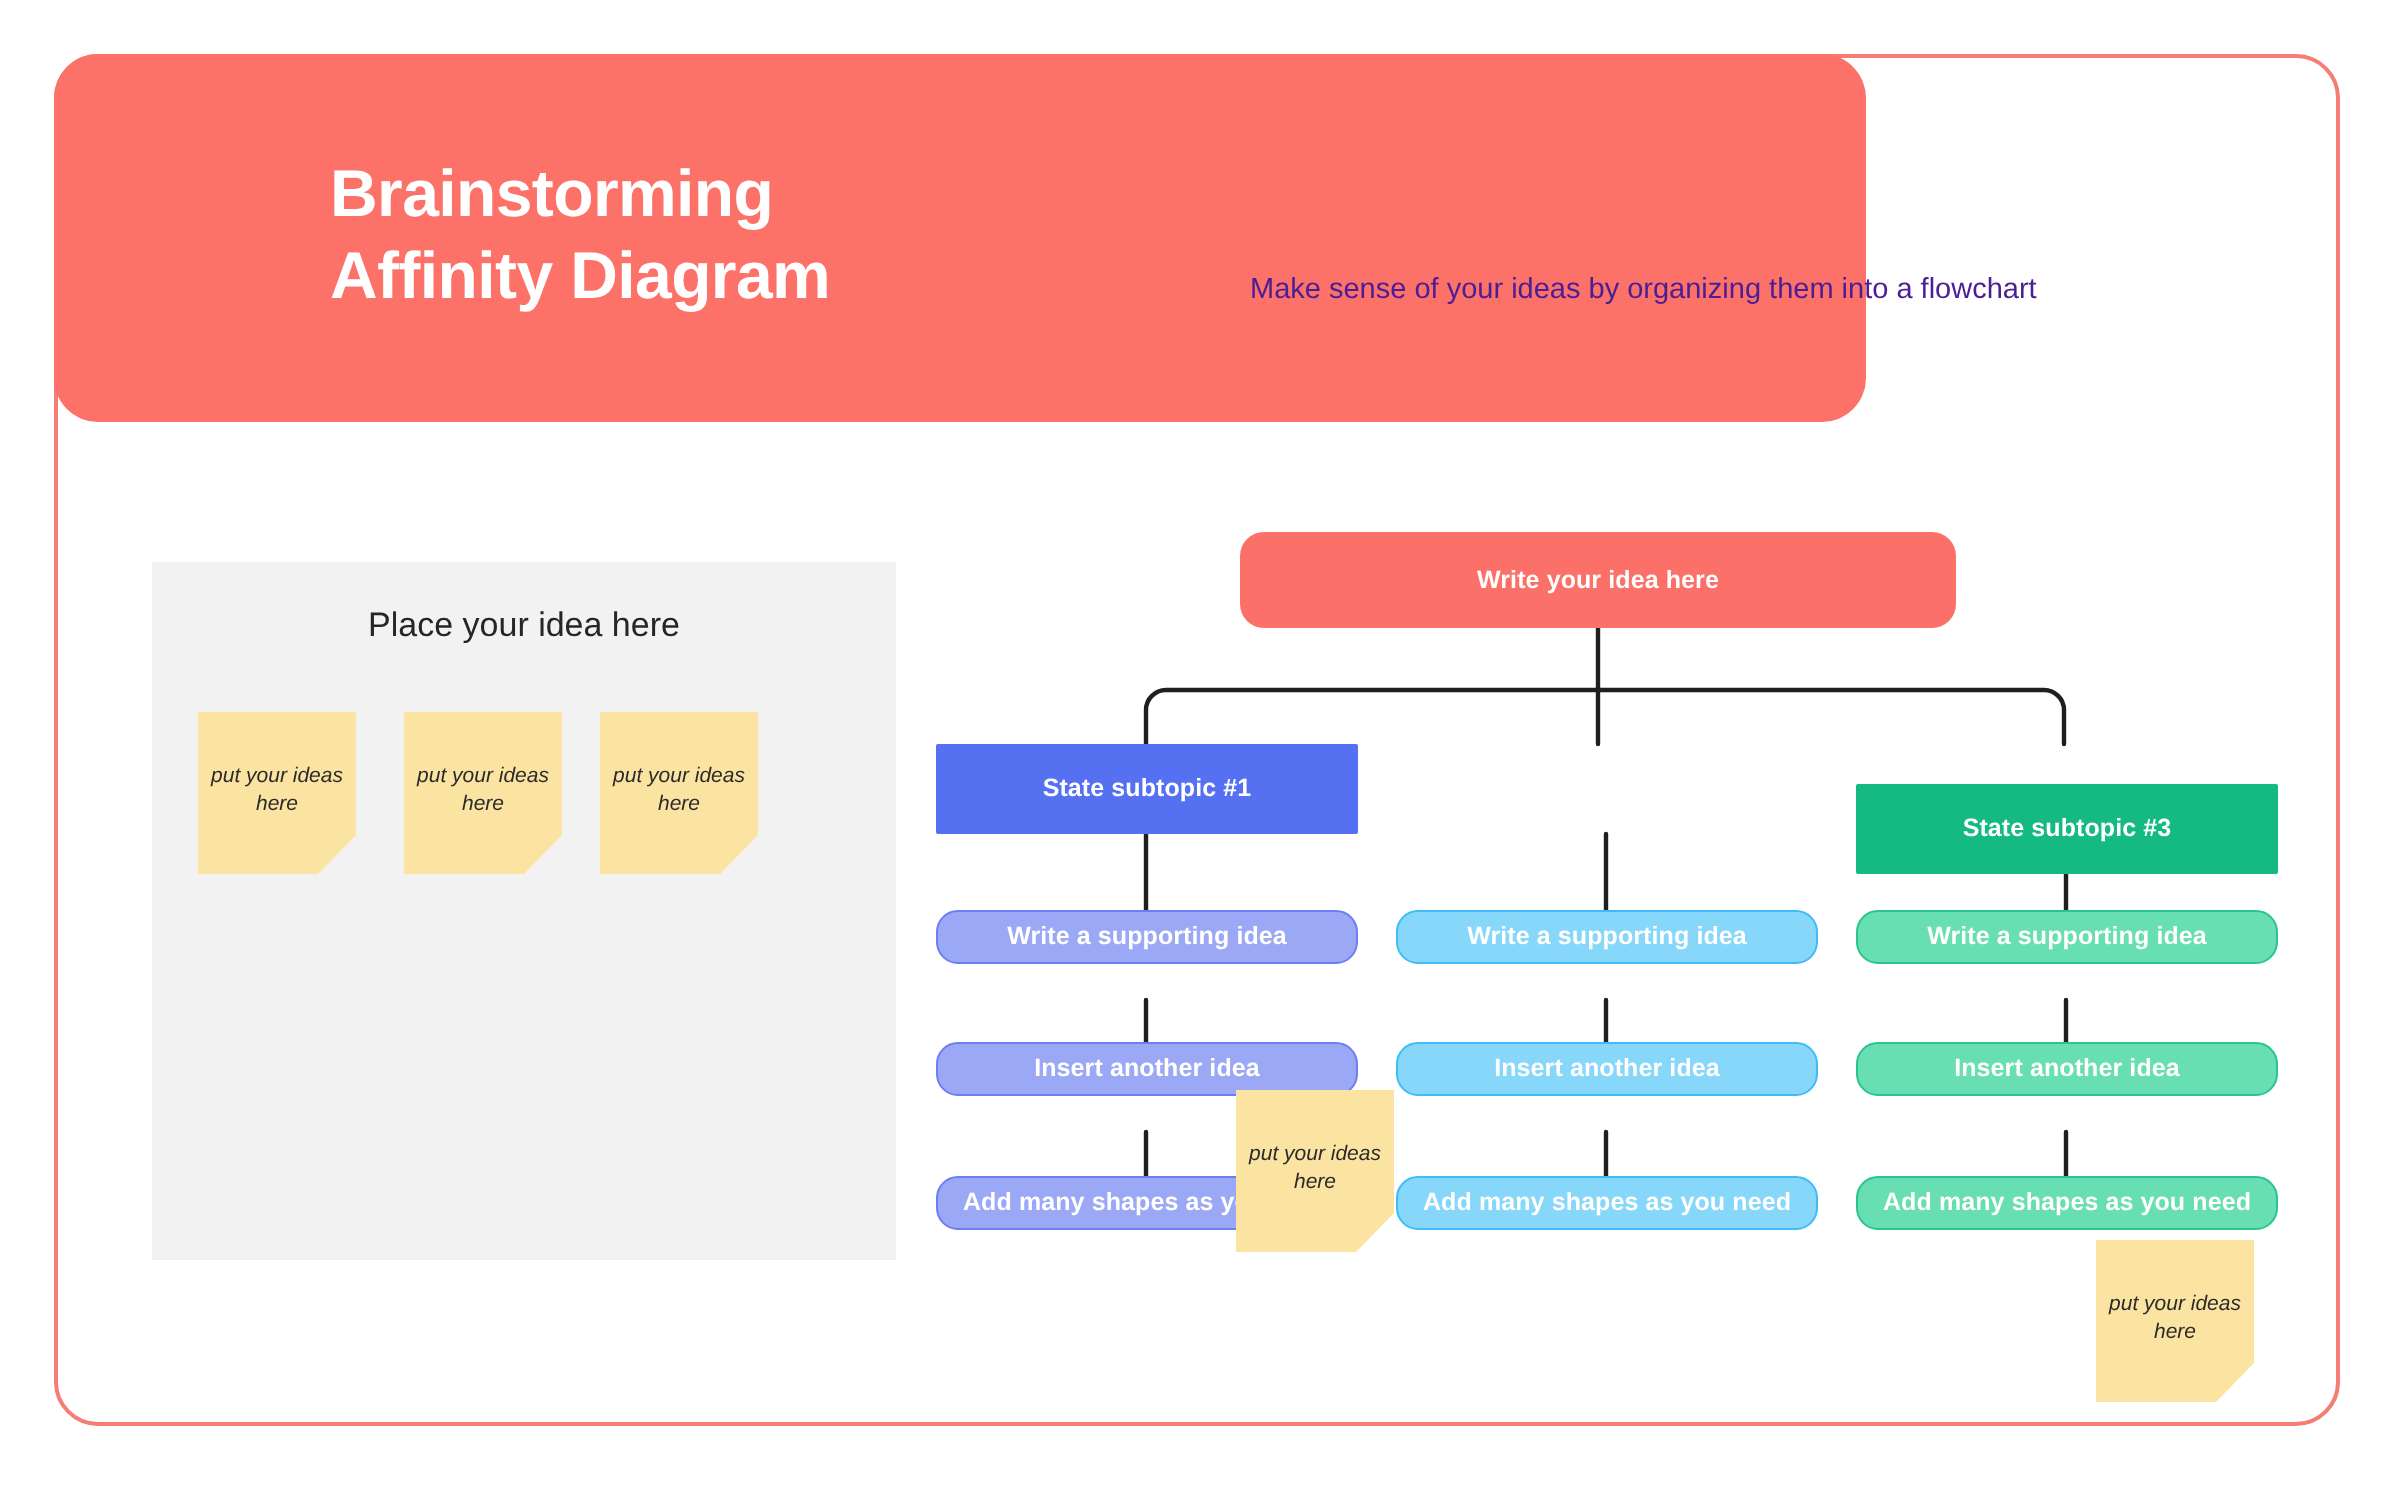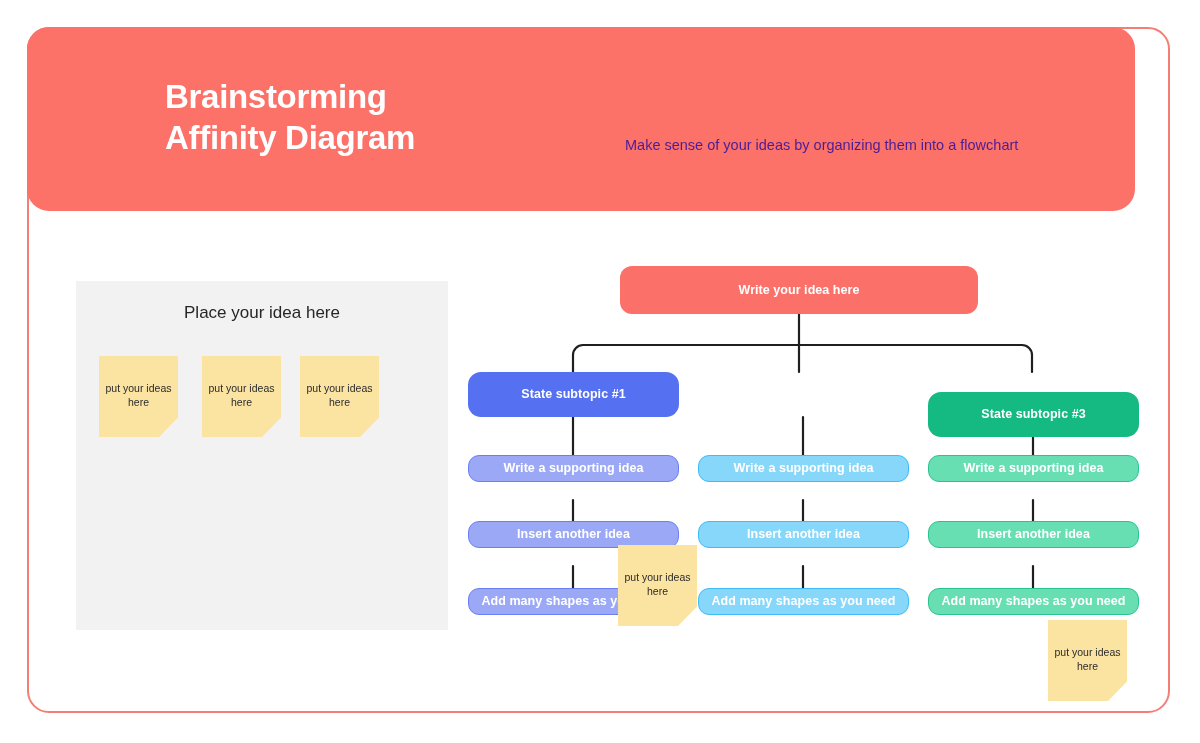--- a/index.html
+++ b/index.html
@@ -21,21 +21,21 @@
     width:1143px;height:686px;
     border:2px solid #F47E75;
     border-radius:22px;
     box-sizing:border-box;
     background:transparent;
   }
   
   .header{
     position:absolute;
     left:27px;top:27px;
-    width:1108px;height:184px;
+    width:906px;height:184px;
     background:#FC7168;
     border-radius:22px;
     box-sizing:border-box;
   }
   .title{
     position:absolute;
     left:138px;top:49px;
     color:#ffffff;
     font-size:33px;
     font-weight:bold;
@@ -76,21 +76,21 @@
     color:#2b2b2b;
     font-size:10.5px;
     line-height:14px;
     text-align:center;
     display:flex;
     align-items:center;
     justify-content:center;
     -webkit-clip-path:polygon(0 0,100% 0,100% 76%,76% 100%,0 100%);
     clip-path:polygon(0 0,100% 0,100% 76%,76% 100%,0 100%);
   }
-  .sticky span{display:block;padding-bottom:4px;}
+  .sticky span{display:block;padding-bottom:4px;font-style:italic;}
   
   .node{
     position:absolute;
     box-sizing:border-box;
     display:flex;
     align-items:center;
     justify-content:center;
     color:#ffffff;
     text-align:center;
     border-radius:11px;
@@ -100,21 +100,21 @@
     letter-spacing:0.05px;
   }
   .root{
     left:620px;top:266px;
     width:358px;height:48px;
     background:#FB716A;
     border-radius:12px;
     font-size:12.5px;
     font-weight:bold;
   }
-  .head-node{height:45px;border-radius:13px;}
+  .head-node{height:45px;border-radius:1px;}
   .sub-node{height:27px;border-radius:11px;border-width:1.5px;border-style:solid;}
   
   .connectors{
     position:absolute;left:0;top:0;
     width:1200px;height:743px;
     pointer-events:none;
   }
 </style>
 </head>
 <body>

